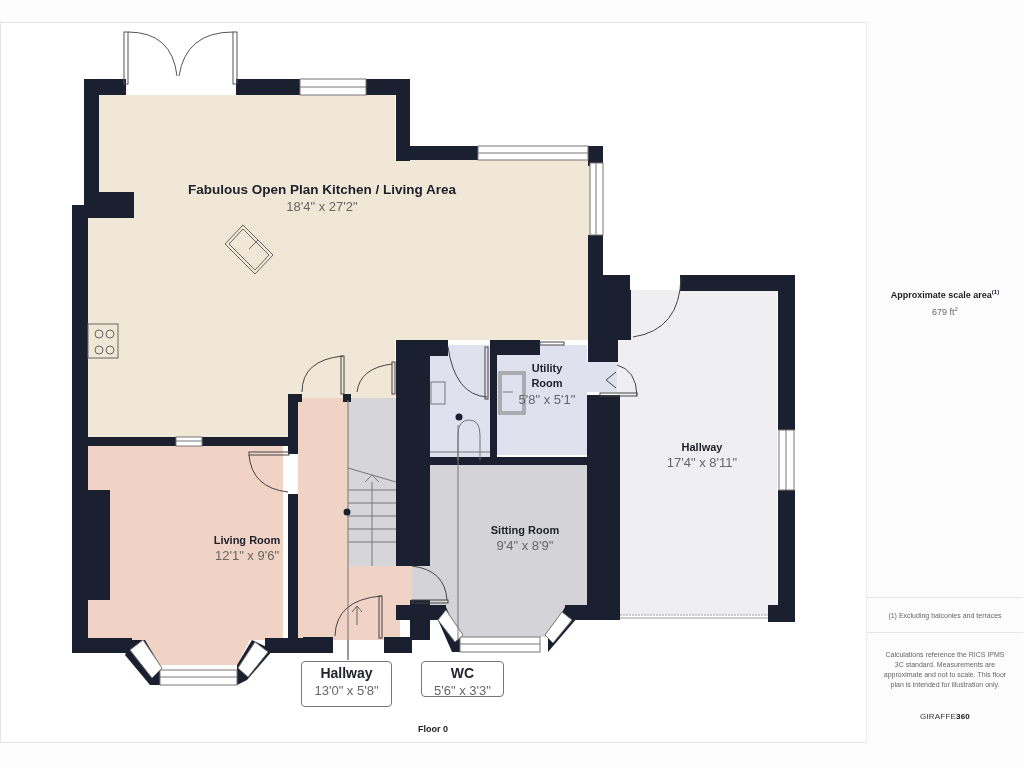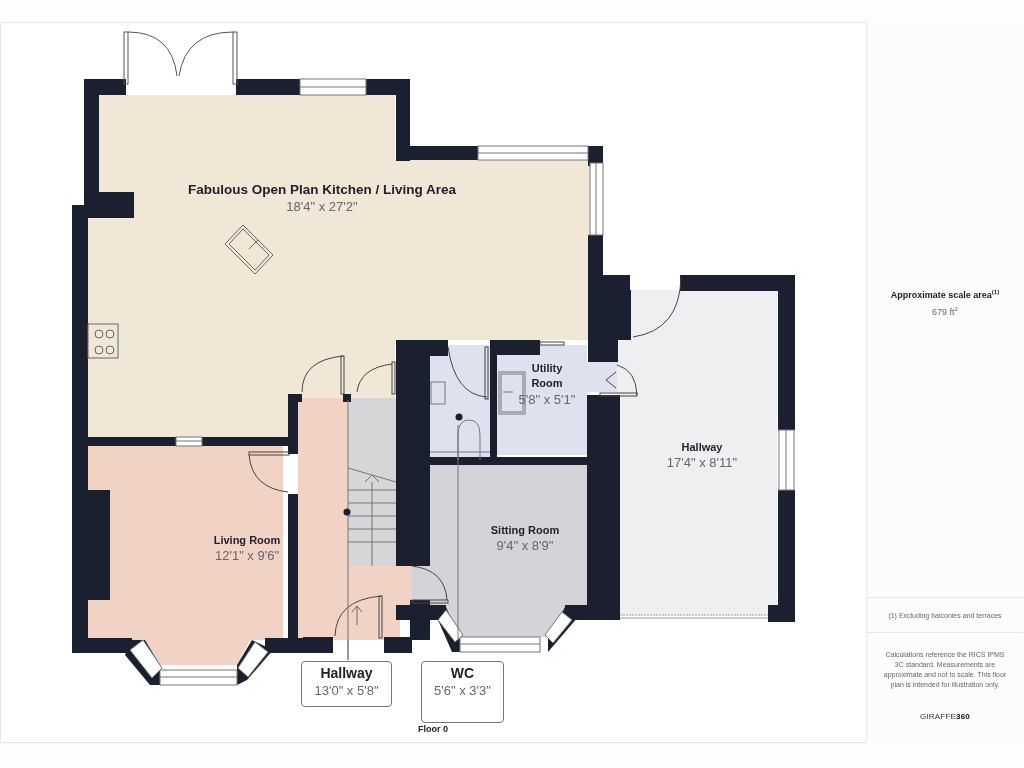--- a/index.html
+++ b/index.html
@@ -266,21 +266,21 @@
 <div class="lbl" style="left:702px; top:441px;">
   <span class="name">Hallway</span>
   <span class="dim">17'4" x 8'11"</span>
 </div>
 
 <div class="callout" style="left:301px; top:661px; width:91px; height:46px;">
   <span class="name">Hallway</span>
   <span class="dim">13'0" x 5'8"</span>
 </div>
 
-<div class="callout" style="left:421px; top:661px; width:83px; height:62px;">
+<div class="callout" style="left:421px; top:661px; width:83px; height:36px;">
   <span class="name">WC</span>
   <span class="dim">5'6" x 3'3"</span>
 </div>
 
 <div class="floor-label">Floor 0</div>
 
 <div class="side-panel">
   <div class="area-title">
     <span>Approximate scale area</span><sup>(1)</sup>
   </div>

